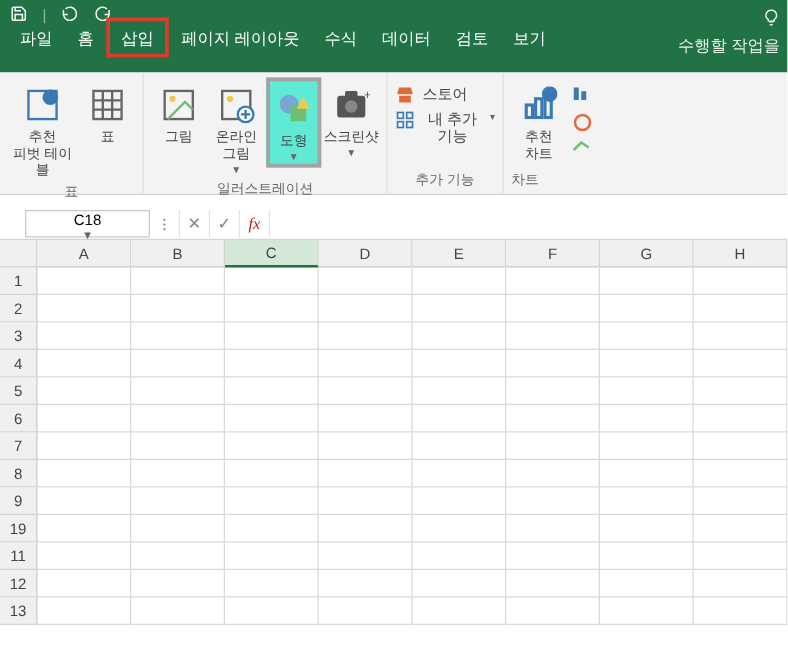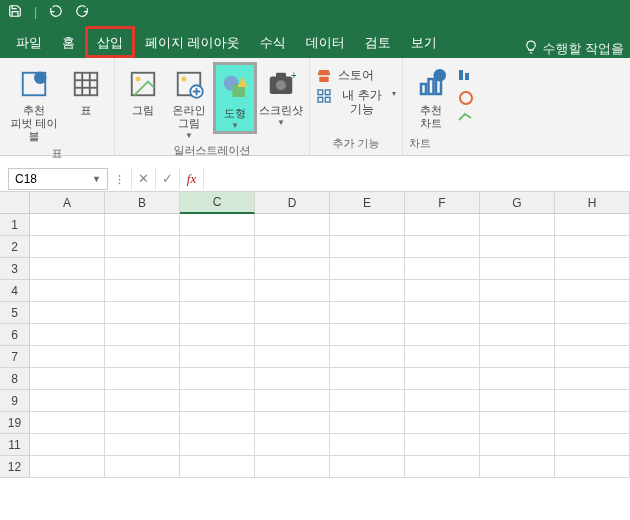--- a/index.html
+++ b/index.html
@@ -2,39 +2,39 @@
 <html><head>
 <meta charset="utf-8">
 <style>
   * { box-sizing: border-box; margin: 0; padding: 0; }
   body { font-family: "Malgun Gothic", "Segoe UI", sans-serif; font-size: 12px; background: #fff; width: 630px; overflow: hidden;}
   
   .titlebar { background: #217346; height: 24px; display: flex; align-items: center; padding: 0 8px; gap: 12px; }
   .titlebar .icon { color: #fff; font-size: 14px; }
   .qat-sep {color: rgba(255,255,255,0.5)}
   
-  .tabs { background: #217346; height: 34px; display: flex; align-items: flex-end; padding: 0 6px 0 6px; color: #fff;}
+  .tabs { background: #217346; height: 34px; display: flex; align-items: flex-end; padding: 0 6px 12px 6px; color: #fff;}
   .tab { padding: 8px 10px 6px; font-size: 13px; cursor: pointer; }
   .tab.highlighted { border: 3px solid #e03a2a; padding: 5px 9px 3px; margin-top: 38px;}
-  .tell-me { margin-left: auto; display:flex; align-items:flex-start; gap:4px; opacity: 0.9; font-size: 13px;}
+  .tell-me { margin-left: auto; display:flex; align-items:flex-end; gap:4px; opacity: 0.9; font-size: 13px; flex-direction: column;}
   
   .ribbon { background: #f3f3f3; border-bottom: 1px solid #d4d4d4; display: flex; height: 98px;}
   .group { display:flex; flex-direction:column; align-items:center; border-right:1px solid #e0e0e0; padding: 4px 6px 0;}
   .group-items { display:flex; flex:1; align-items:flex-start; gap:2px;}
   .group-label { font-size: 11px; color:#666; padding: 2px 0 4px;}
   .rb { display:flex; flex-direction:column; align-items:center; justify-content:flex-start; width:44px; padding-top:6px; cursor:pointer; text-align:center; font-size:11px; line-height:1.2; color:#444;}
   .rb .ico { width:32px; height:32px; display:flex; align-items:center; justify-content:center; margin-bottom:4px;}
   .rb.small-col { width:80px; align-items:flex-start; padding-top:4px; font-size:12px;}
   .rb.small-col .row {display:flex; align-items:flex-start; gap:6px; padding:2px 0;}
   .rb.small-col .ico {width:16px; height:16px; margin:0;}
   .rb .drop {font-size:8px; color:#666; margin-top:1px;}
   .rb.highlighted { border:3px solid #a3a3a3; background:#5eead4;}
   
   .namebox-bar { display:flex; align-items:center; height:26px; border-bottom:1px solid #d4d4d4; margin-top:10px;}
-  .namebox { width:100px; height:22px; border:1px solid #c8c8c8; padding:0 6px; display:flex; align-items:center; justify-content:space-between; background:#fff; margin-left:8px;}
+  .namebox { width:100px; height:22px; border:1px solid #c8c8c8; padding:0 6px; display:flex; align-items:center; justify-content:space-between; background:#fff; margin-left:20px;flex-direction:column;}
   .fx-btn { width:24px; height:22px; display:flex; align-items:center; justify-content:center; color:#888; font-size:13px; border-right:1px solid #e5e5e5;}
   .fx-btn.fx { font-style:italic; font-family:serif; color:#b91c1c;}
   .formula-input { flex:1; height:22px; border:none; outline:none; padding:0 6px;}
   .corner { width:30px; height:22px; background:#f0f0f0; border-right:1px solid #ccc; border-bottom:1px solid #ccc;}
   .col-headers { display:flex;}
   .ch { width:75px; height:22px; background:#f0f0f0; border-right:1px solid #d4d4d4; border-bottom:1px solid #ccc; display:flex; align-items:center; justify-content:center; font-size:12px; color:#444;}
   .ch.selected { background:#d4e8d8; border-bottom:2px solid #217346;}
   .rows {}
   .row {display:flex;}
   .rh { width:30px; height:22px; background:#f0f0f0; border-right:1px solid #ccc; border-bottom:1px solid #d4d4d4; display:flex; align-items:center; justify-content:center; font-size:12px; color:#444;}
@@ -376,14 +376,25 @@
         <div class="rh">12</div>
         <div class="cell"></div>
         <div class="cell"></div>
         <div class="cell"></div>
         <div class="cell"></div>
         <div class="cell"></div>
         <div class="cell"></div>
         <div class="cell"></div>
         <div class="cell"></div>
       </div>
+      <div class="row">
+        <div class="rh">13</div>
+        <div class="cell"></div>
+        <div class="cell"></div>
+        <div class="cell"></div>
+        <div class="cell"></div>
+        <div class="cell"></div>
+        <div class="cell"></div>
+        <div class="cell"></div>
+        <div class="cell"></div>
+      </div>
     </div>
 </div>
 
 </body></html>

